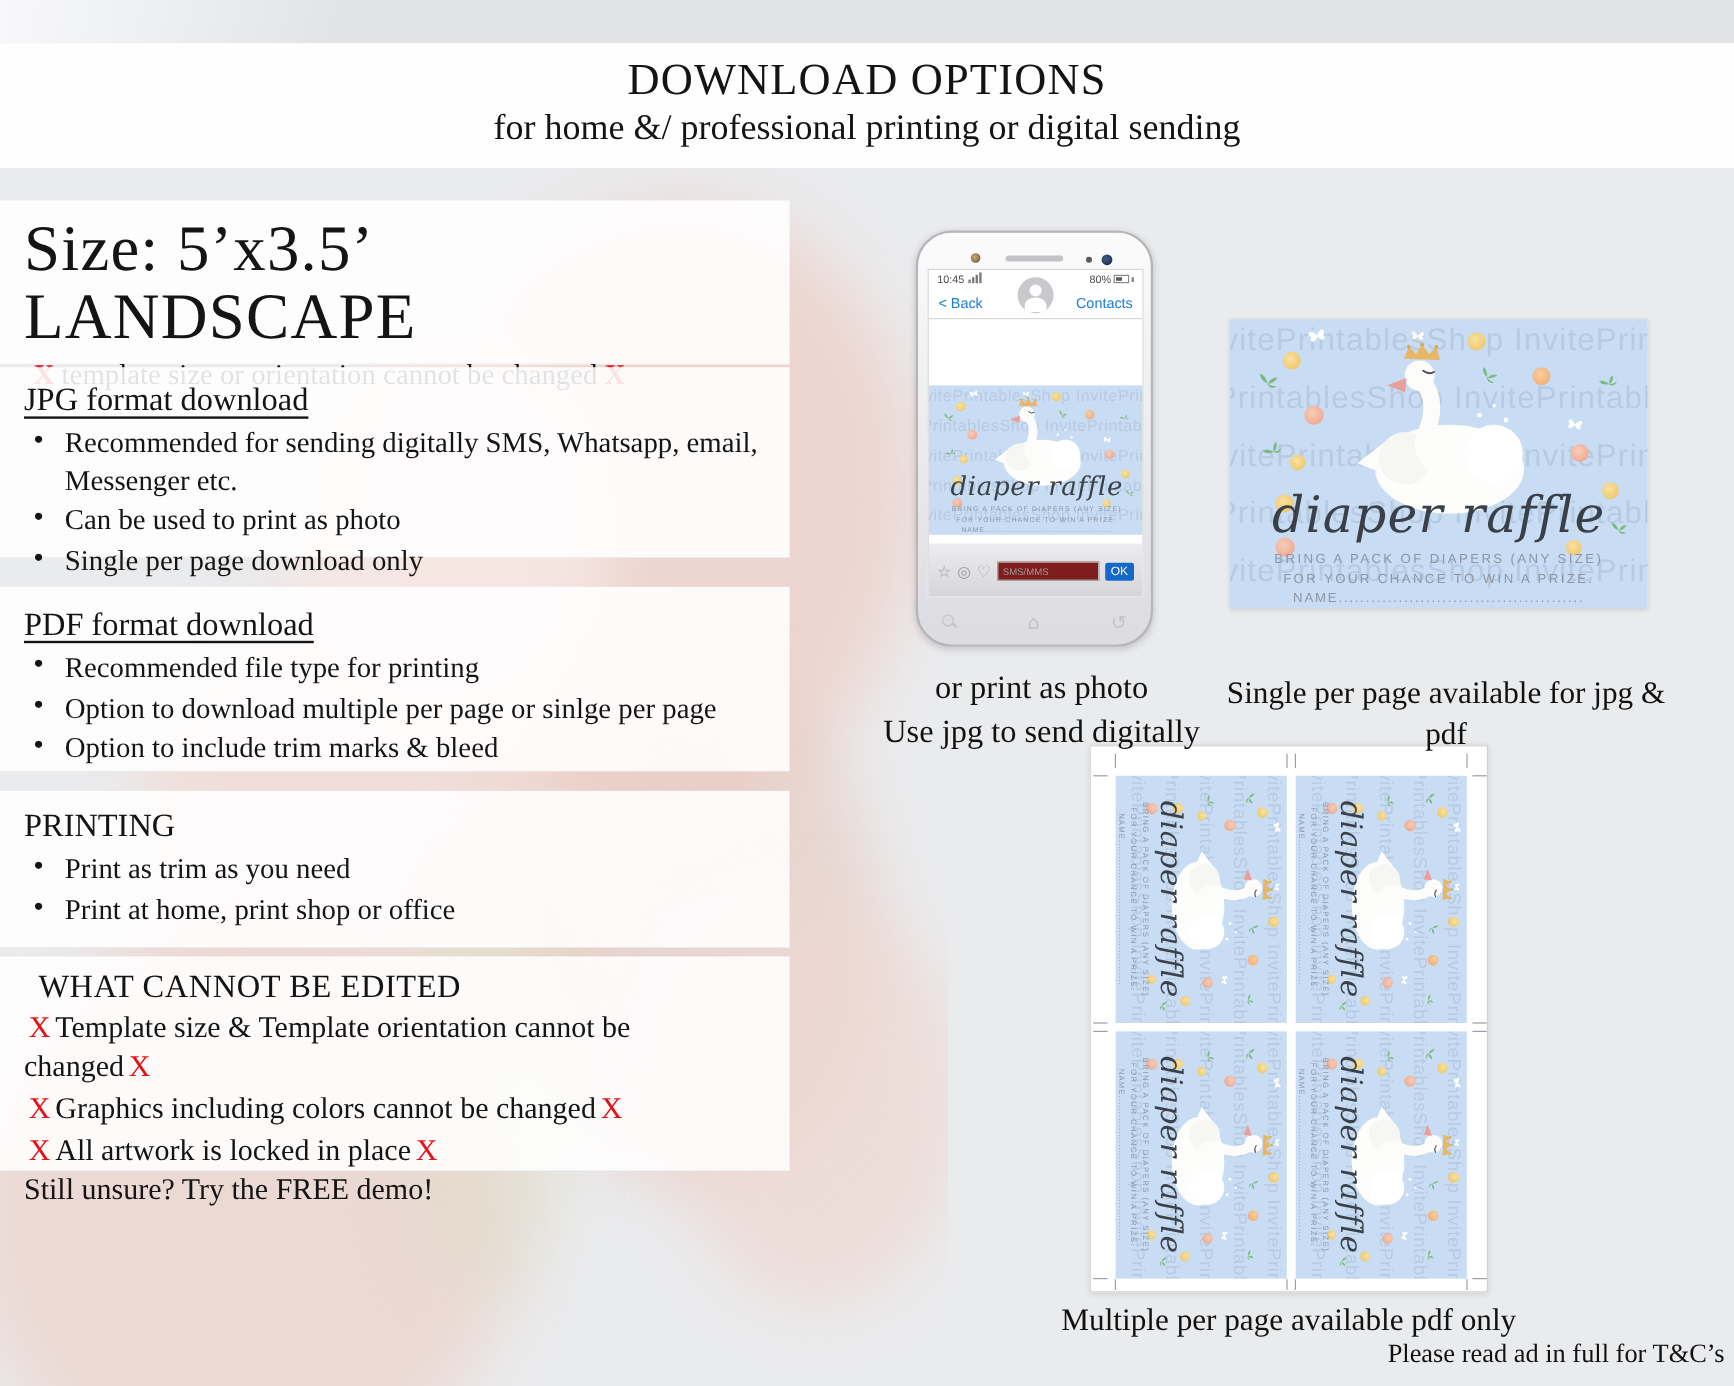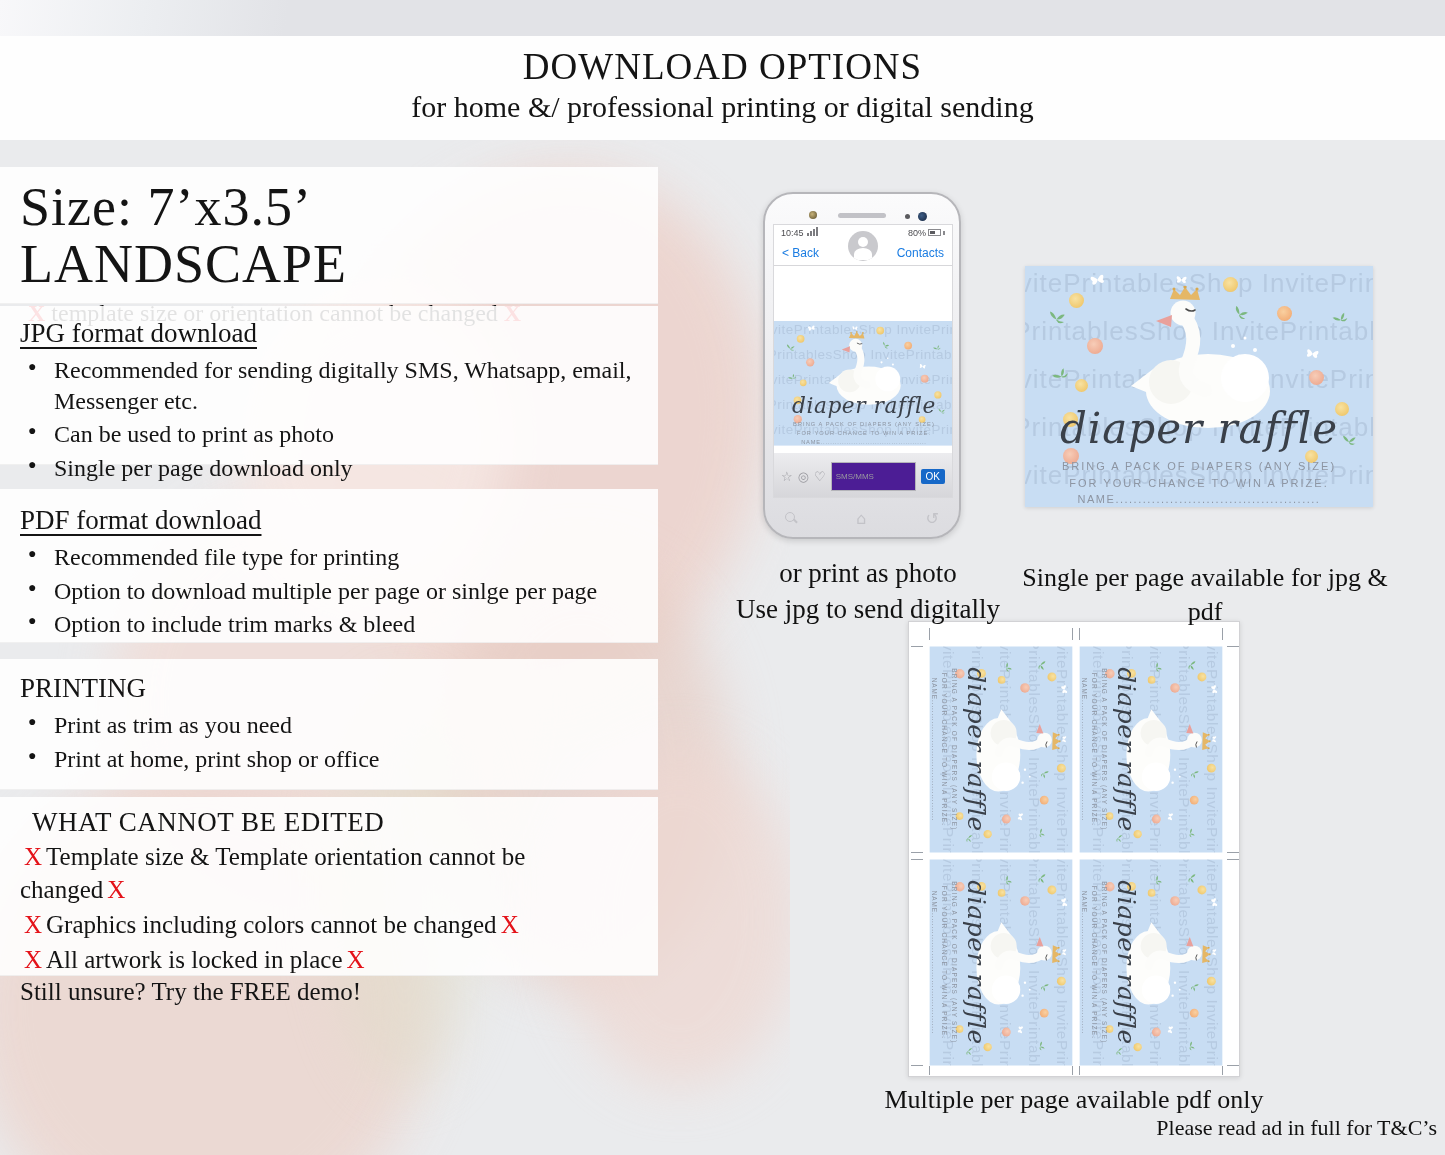--- a/index.html
+++ b/index.html
@@ -87,21 +87,21 @@
     border-radius:50%;background:#fff}
   .avatar::after{content:"";position:absolute;left:50%;top:17px;width:18px;height:12px;margin-left:-9px;
     border-radius:50% 50% 0 0;background:#fff}
   #phone-card-slot{position:absolute;left:0;top:96px;width:180px;height:125px;overflow:hidden}
   #phone-card-slot .card{transform:scale(0.517);transform-origin:0 0}
   .inputband{position:absolute;left:0;bottom:0;width:100%;height:44px;
     background:linear-gradient(#ececef,#d6d6da)}
   .inputrow{position:absolute;left:0;bottom:10px;width:100%;height:22px;display:flex;align-items:center;
     gap:5px;padding:0 7px}
   .mini-ic{font-size:13px;color:#9a9aa0;line-height:1}
-  .sms-box{flex:1;height:29px;background:#4c1d95;border:1px solid #b4b4b9;font-size:8px;color:#9a9aa0;
+  .sms-box{flex:1;height:16px;background:#7f1d1d;border:1px solid #b4b4b9;font-size:8px;color:#9a9aa0;
     display:flex;align-items:center;padding-left:4px}
   .ok-btn{background:#1668c8;color:#fff;font-size:10px;font-weight:normal;padding:2px 5px;border-radius:2px}
   .bezel-icons{position:absolute;left:20px;right:20px;top:312px;height:24px;display:flex;
     justify-content:space-between;align-items:center;color:#c3c3c8;font-size:16px;
     font-family:"DejaVu Sans",sans-serif}
   .search-ic{position:relative;width:12px;height:12px}
   .search-ic::before{content:"";position:absolute;left:0;top:0;width:8px;height:8px;border:1.6px solid #c3c3c8;border-radius:50%}
   .search-ic::after{content:"";position:absolute;left:8px;top:8px;width:5px;height:1.6px;background:#c3c3c8;transform:rotate(45deg)}
 
   
@@ -148,21 +148,21 @@
     <div class="blob b6"></div>
     <div class="blob b7"></div>
   </div>
 
   <div class="header-band">
     <div class="main-title">DOWNLOAD OPTIONS</div>
     <div class="sub-title">for home &amp;/ professional printing or digital sending</div>
   </div>
 
   <div class="panel size-panel">
-    <div class="size-heading">Size: 7’x3.5’ LANDSCAPE</div>
+    <div class="size-heading">Size: 5’x3.5’ LANDSCAPE</div>
     <div class="size-note">
       <span class="rx-bold">X</span>
       <span>template size or orientation cannot be changed</span>
       <span class="rx-bold">X</span>
     </div>
   </div>
 
   <div class="panel jpg-panel">
     <div class="sec-heading u">JPG format download</div>
     <ul class="bullets">

